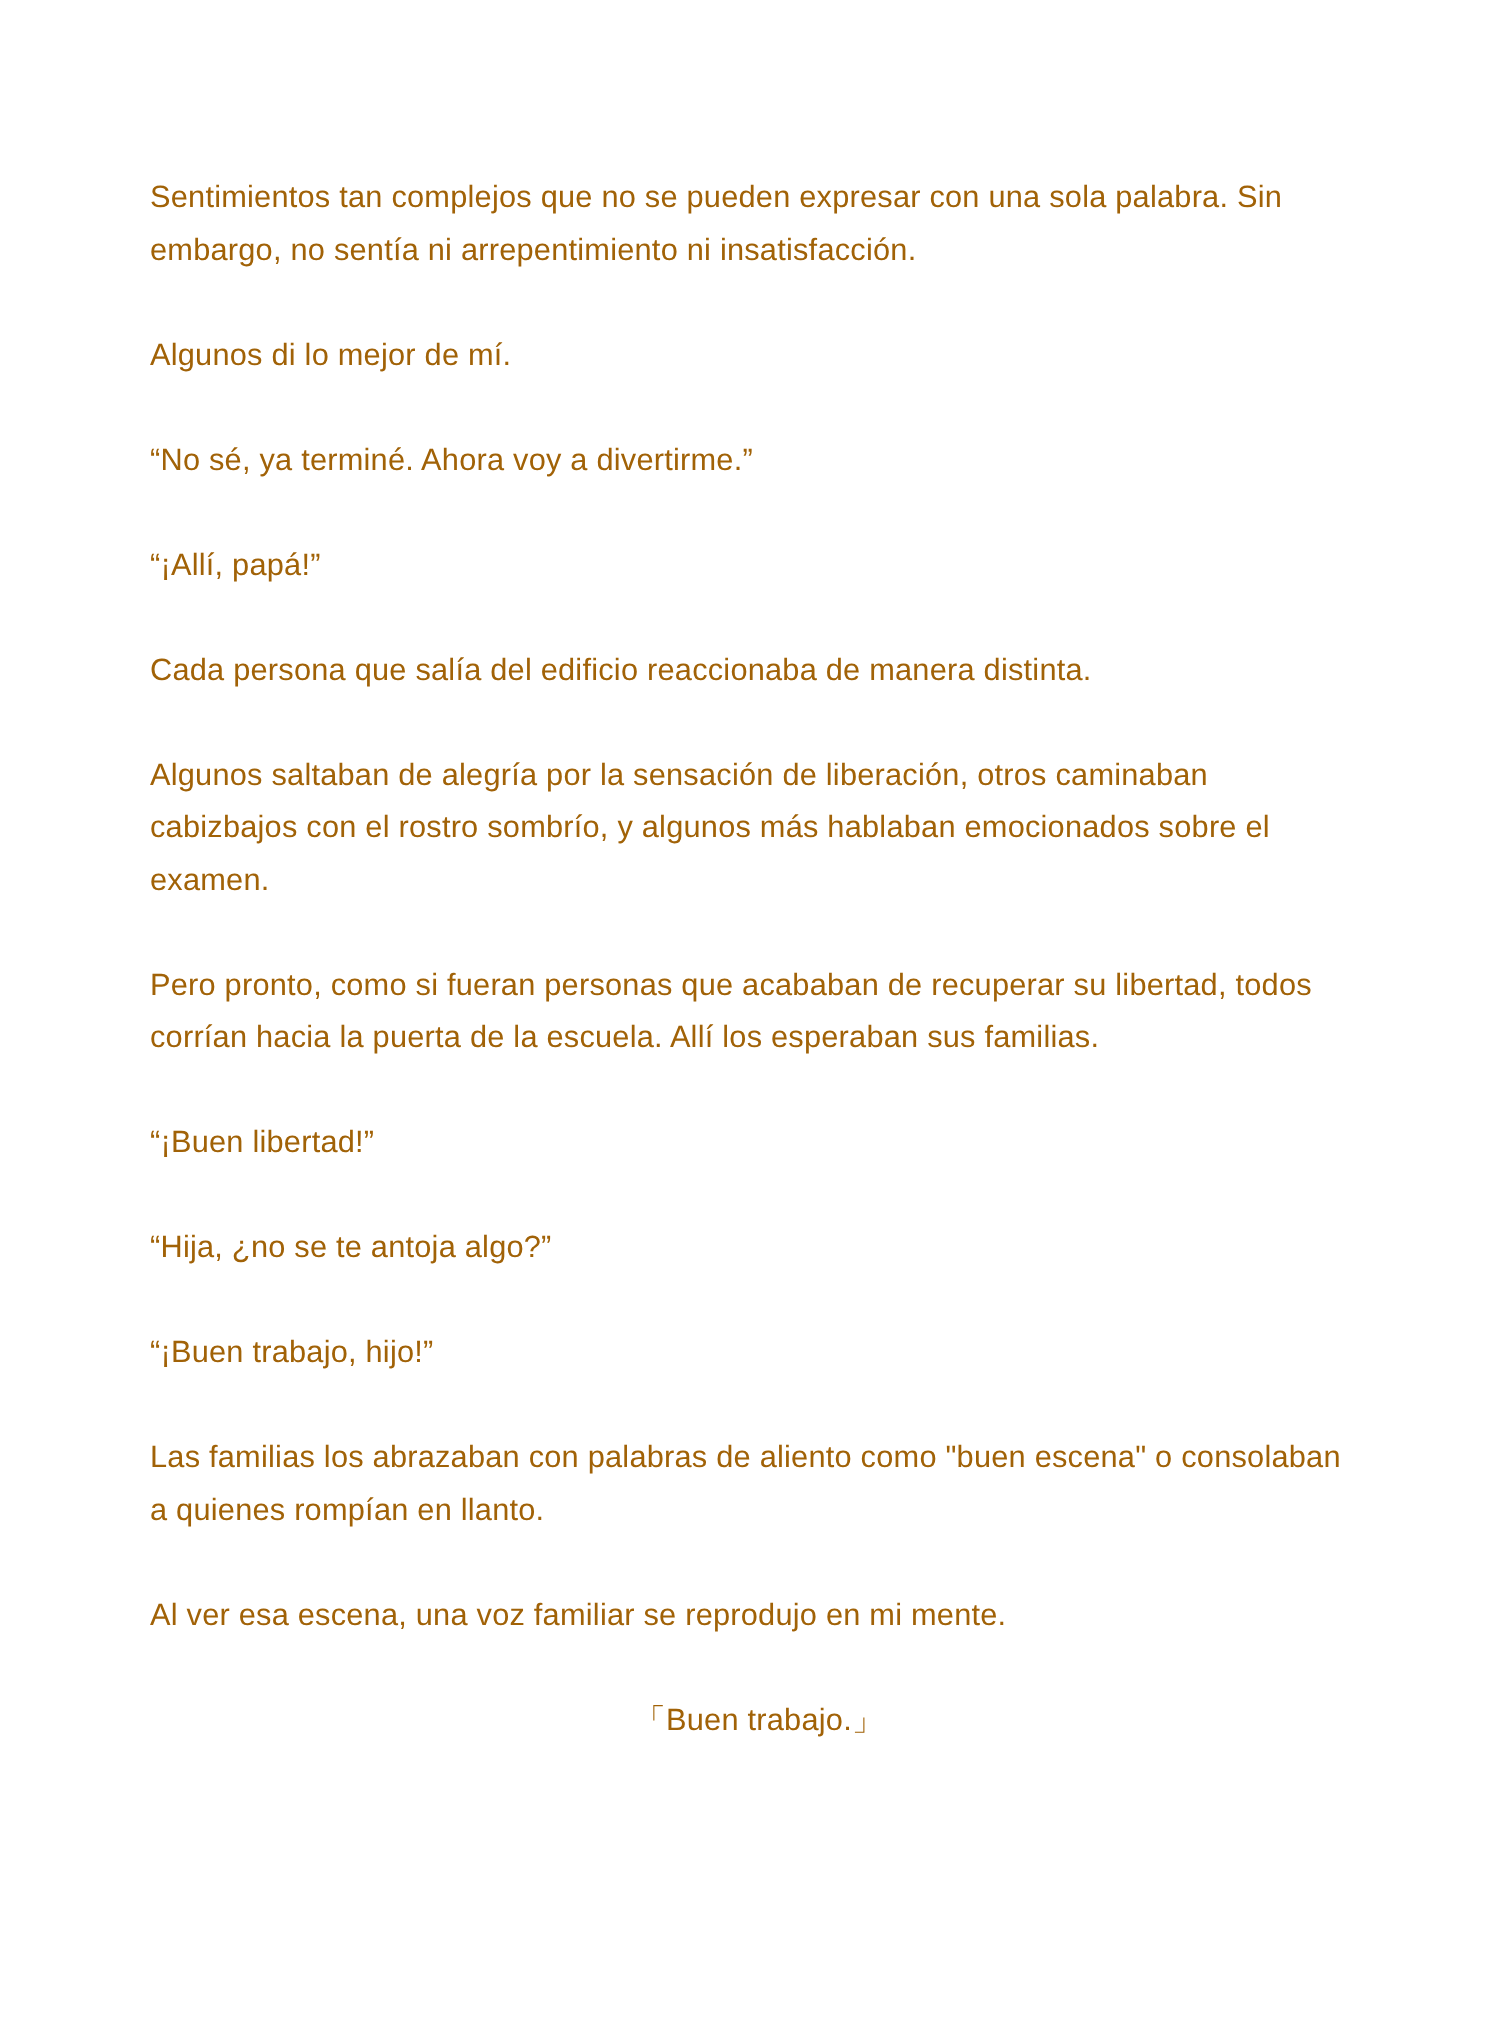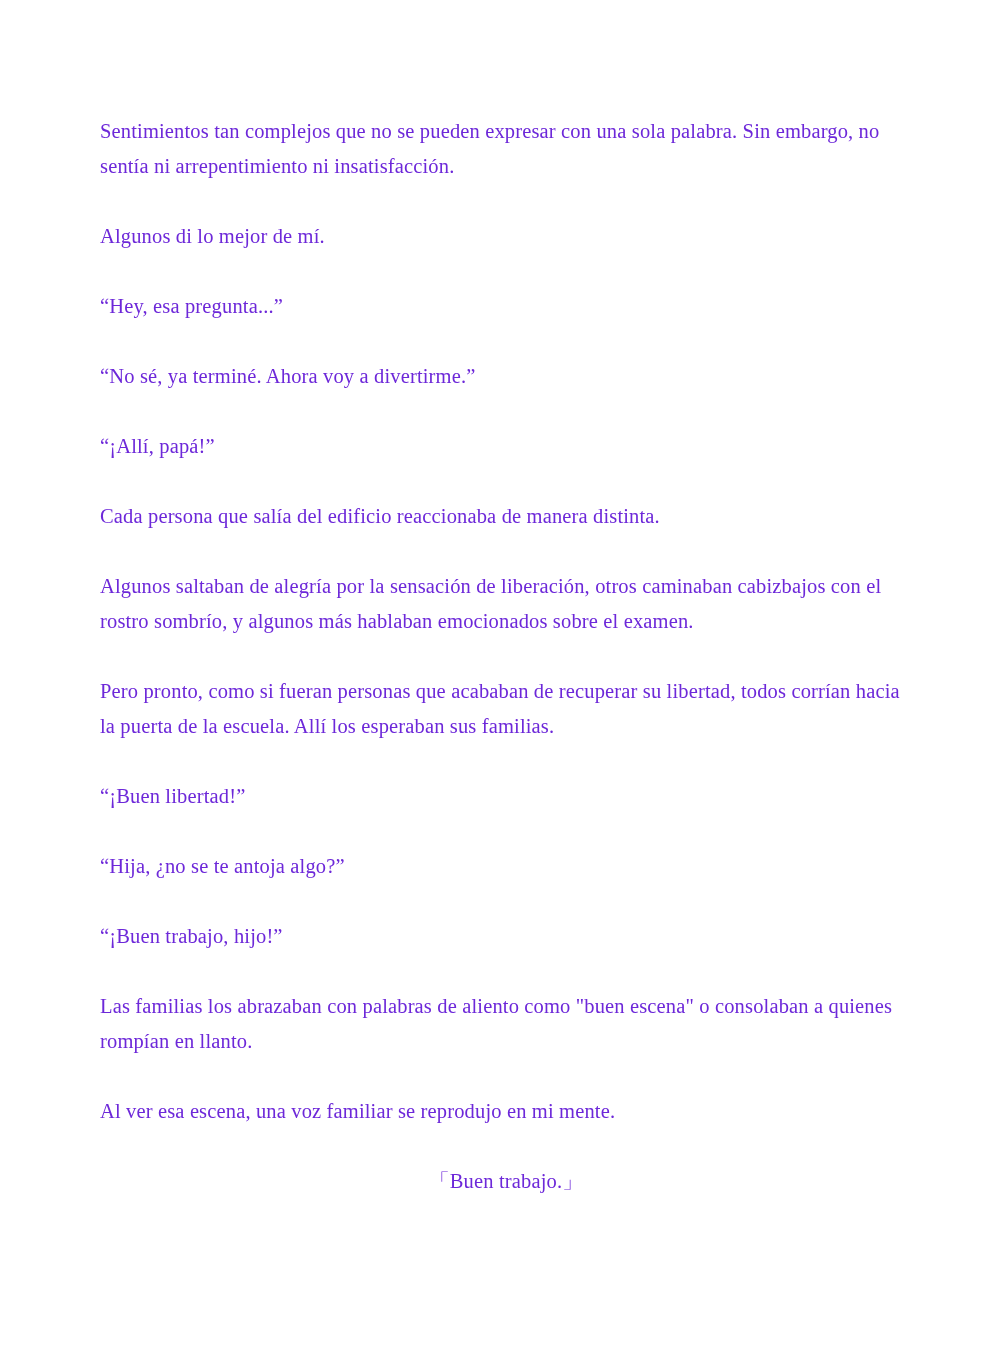--- a/index.html
+++ b/index.html
@@ -11,42 +11,41 @@
       width: 1000px;
       height: 1350px;
       overflow: hidden;
       position: relative;
     }
     .page {
       position: absolute;
       left: 100px;
       top: 114px;
       width: 800px;
-      color: #6d28d9;
-      font-family: Liberation Serif, serif;
+      color: #a16207;
+      font-family: Liberation Sans, sans-serif;
       font-size: 20.5px;
       line-height: 35px;
       letter-spacing: 0.15px;
     }
     .para {
       margin: 0 0 35px 0;
       padding: 0;
     }
     .para.indent {
       padding-left: 12px;
       text-align: center;
     }
   </style>
 </head>
 <body>
 
 <div class="page">
   <p class="para">Sentimientos tan complejos que no se pueden expresar con una sola palabra. Sin embargo, no sentía ni arrepentimiento ni insatisfacción.</p>
   <p class="para">Algunos di lo mejor de mí.</p>
-  <p class="para">“Hey, esa pregunta...”</p>
   <p class="para">“No sé, ya terminé. Ahora voy a divertirme.”</p>
   <p class="para">“¡Allí, papá!”</p>
   <p class="para">Cada persona que salía del edificio reaccionaba de manera distinta.</p>
   <p class="para">Algunos saltaban de alegría por la sensación de liberación, otros caminaban cabizbajos con el rostro sombrío, y algunos más hablaban emocionados sobre el examen.</p>
   <p class="para">Pero pronto, como si fueran personas que acababan de recuperar su libertad, todos corrían hacia la puerta de la escuela. Allí los esperaban sus familias.</p>
   <p class="para">“¡Buen libertad!”</p>
   <p class="para">“Hija, ¿no se te antoja algo?”</p>
   <p class="para">“¡Buen trabajo, hijo!”</p>
   <p class="para">Las familias los abrazaban con palabras de aliento como "buen escena" o consolaban a quienes rompían en llanto.</p>
   <p class="para">Al ver esa escena, una voz familiar se reprodujo en mi mente.</p>

